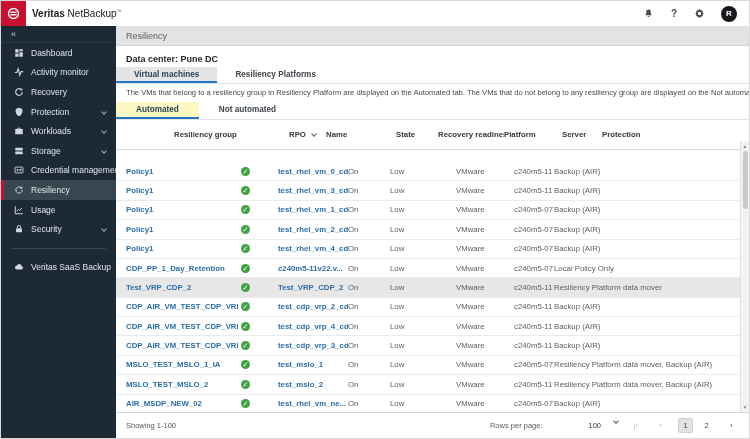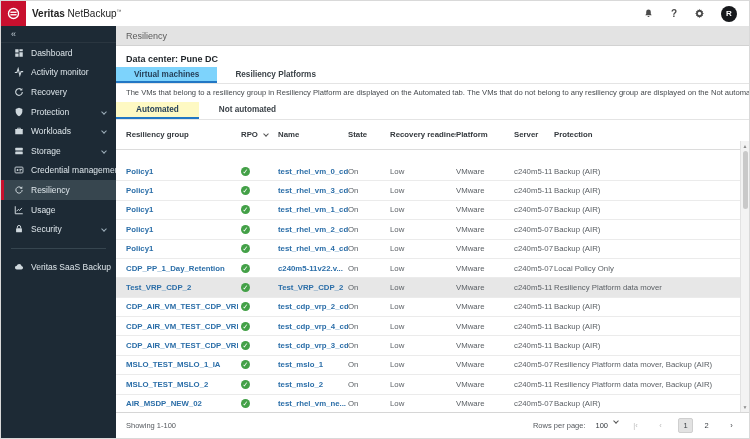--- a/index.html
+++ b/index.html
@@ -28,38 +28,38 @@
   .side-item .s-label { white-space:nowrap; overflow:hidden; }
   .side-item .s-chev { margin-left:auto; margin-right:10px; width:4px; height:4px; border-right:1px solid #9fb0bb; border-bottom:1px solid #9fb0bb; transform:rotate(45deg); flex:0 0 auto; }
   .side-divider { height:1px; background:#36454f; margin:9px 10px 8px 10px; }
 
   
   .main { position:absolute; top:25px; left:115px; right:0; bottom:0; background:#fff; display:flex; flex-direction:column; }
   .title-strip { height:20px; background:#e3e3e3; border-bottom:1px solid #d2d2d2; font-size:9px; color:#5b5b5b; display:flex; align-items:center; padding-left:10px; flex:0 0 auto; }
   .dc-row { height:21px; font-size:9px; font-weight:700; color:#1f2429; display:flex; align-items:flex-end; padding:12px 0 3px 10px; flex:0 0 auto; }
   .tabs { height:17px; display:flex; border-bottom:1px solid #e4e4e4; flex:0 0 auto; padding-left:0; }
   .tab { padding:0 18px; font-size:8.2px; font-weight:700; color:#3c4349; display:flex; align-items:center; cursor:pointer; border-bottom:2px solid transparent; }
-  .tab.active { background:#7dd3fc; border-bottom-color:#2277c4; color:#26415a; }
+  .tab.active { background:#e5e5e5; border-bottom-color:#2277c4; color:#26415a; }
   .desc { height:17px; font-size:7.6px; color:#44484c; display:flex; align-items:center; padding-left:10px; white-space:nowrap; overflow:hidden; flex:0 0 auto; }
   .subtabs { height:19px; display:flex; align-items:flex-end; border-bottom:1px solid #e4e4e4; flex:0 0 auto; }
   .subtab { height:17px; padding:0 20px; font-size:8.2px; font-weight:700; color:#3c4349; display:flex; align-items:center; cursor:pointer; border-bottom:2px solid transparent; }
   .subtab.active { background:#fef9c3; border-bottom-color:#2277c4; color:#26415a; }
 
   
   .toolbar { height:21px; background:#efefef; display:flex; align-items:center; flex:0 0 auto; }
   .search-input { flex:1; border:none; outline:none; background:transparent; font-family:"Liberation Sans",sans-serif; font-size:8px; color:#444; padding-left:10px; }
   .search-input::placeholder { color:#9a9a9a; }
   .toolbar-icons { display:flex; align-items:center; gap:14px; padding-right:14px; }
   .t-icon { color:#555; display:flex; align-items:center; cursor:pointer; }
   .t-icon svg { width:9px; height:9px; }
   .mini-chev { width:4px; height:4px; border-right:1px solid #555; border-bottom:1px solid #555; transform:rotate(45deg); margin-left:3px; margin-top:-2px; }
 
   
   .table-wrap { position:relative; flex:1; display:flex; flex-direction:column; overflow:hidden; }
-  .thead { height:30px; display:flex; align-items:center; border-bottom:1px solid #dcdcdc; flex:0 0 auto; font-size:7.8px; font-weight:700; color:#33383d; padding-right:9px; }
+  .thead { height:30px; display:flex; align-items:center; border-bottom:1px solid #dcdcdc; flex:0 0 auto; font-size:7.8px; font-weight:700; color:#33383d; padding-right:9px;padding-left:48px; }
   .rows { flex:1; overflow:hidden; padding-right:9px;margin-top:12px; }
   .trow { height:19.38px; display:flex; align-items:center; border-bottom:1px solid #ebebeb; font-size:7.8px; color:#5c6166; cursor:pointer; background:#fff; }
   .trow.highlighted { background:#e7e7e7; }
   .cell { padding-right:4px; white-space:nowrap; overflow:hidden; }
   .c-group { width:122px; padding-left:10px; }
   .c-rpo { width:40px; padding-left:3px; }
   .c-name { width:70px; }
   .c-state { width:42px; }
   .c-readiness { width:66px; }
   .c-platform { width:58px; }
@@ -72,21 +72,21 @@
   
   .vscroll { position:absolute; top:21px; right:0; bottom:0; width:9px; background:#f3f3f3; border-left:1px solid #e2e2e2; display:flex; flex-direction:column; align-items:center; }
   .vs-arrow { font-size:5px; color:#8a8a8a; height:10px; line-height:10px; cursor:pointer; }
   .vs-thumb { width:5px; height:58px; background:#c9c9c9; border-radius:3px; cursor:grab; }
   .vs-track { flex:1; }
 
   
   .tfoot { height:26px; border-top:1px solid #d6d6d6; display:flex; align-items:center; font-size:7.5px; color:#55595e; flex:0 0 auto; background:#fff; }
   .showing { padding-left:10px; }
   .foot-right { margin-left:auto; display:flex; align-items:center; gap:10px; padding-right:10px; }
-  .rpp-value { display:flex; align-items:flex-start; gap:3px; cursor:pointer; color:#33383d; }
+  .rpp-value { display:flex; align-items:flex-start; gap:10px; cursor:pointer; color:#33383d;margin-left:36px; }
   .pager { display:flex; align-items:center; gap:6px; }
   .pg-btn { min-width:15px; height:15px; display:flex; align-items:center; justify-content:center; font-size:7.5px; color:#3a3f44; cursor:pointer; border-radius:2px; }
   .pg-btn.disabled { color:#b9b9b9; cursor:default; }
   .pg-btn.page.active { background:#e2e2e2; border:1px solid #cfcfcf; }
   .pg-btn.page { padding:0 4px; }
 </style>
 </head>
 <body>
 
 <div class="app">

